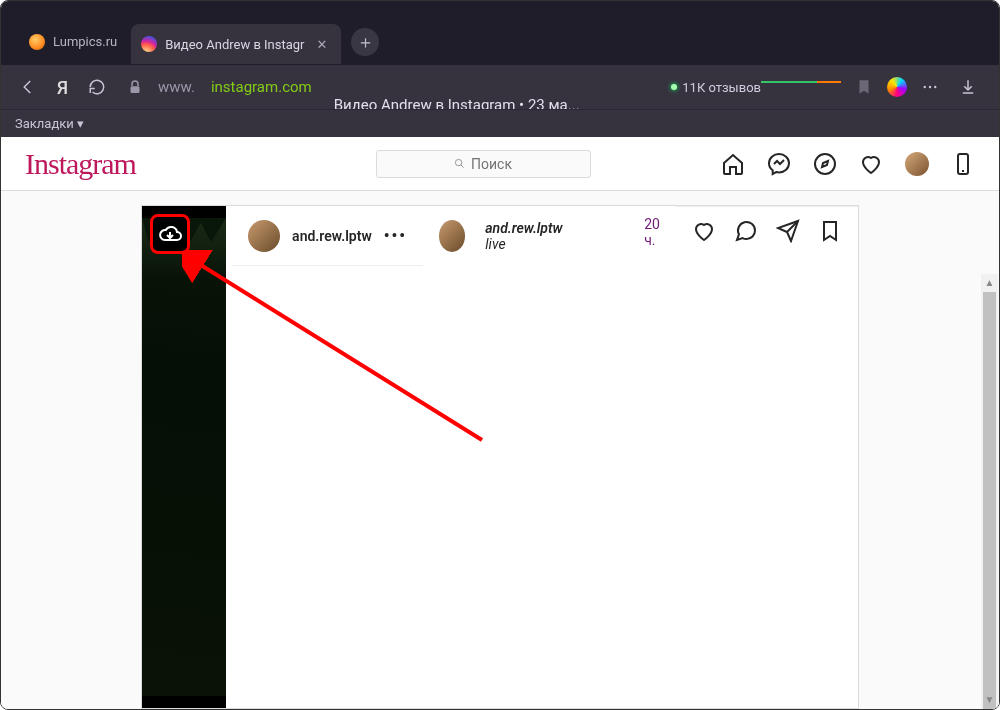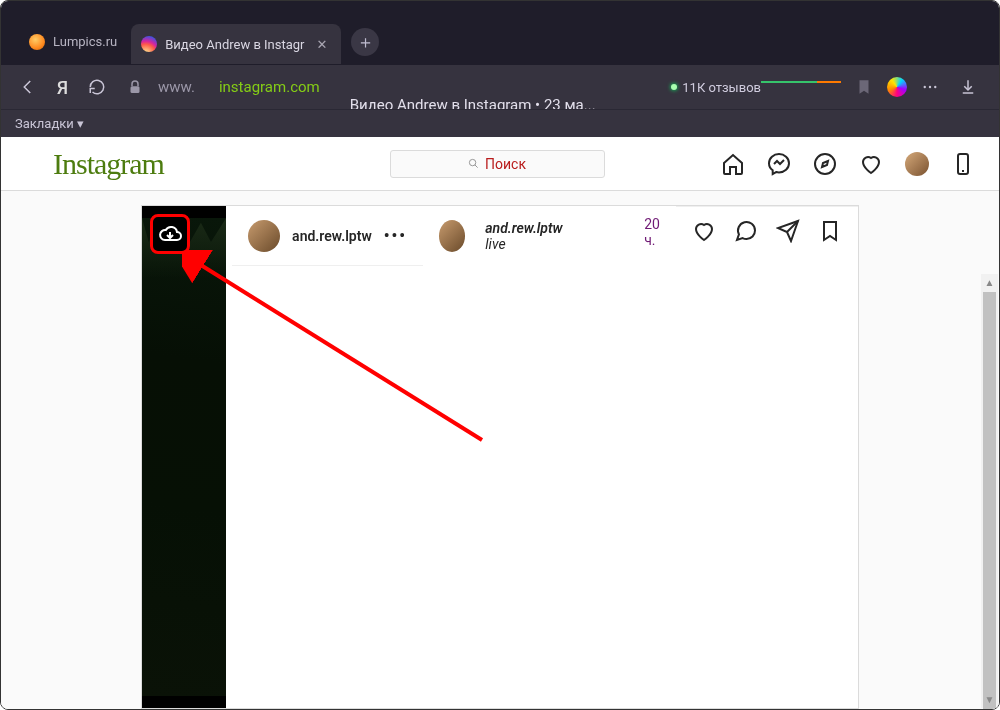--- a/index.html
+++ b/index.html
@@ -15,36 +15,36 @@
   .tab .close { margin-left: 4px; opacity: .7; }
   .newtab { width: 28px; height: 28px; border-radius: 50%; background: #3a3745; color: #bfbcd0; display: flex; align-items: center; justify-content: center; margin-left: 10px; margin-top: 18px; font-size: 18px; cursor: pointer; }
   .win-controls { display: flex; align-items: center; gap: 26px; padding-right: 22px; }
   .win-btn { width: 28px; height: 28px; display: flex; align-items: center; justify-content: center; color: #c9c5d6; cursor: pointer; }
   .win-btn svg { width: 16px; height: 16px; }
   .menu-btn { margin-right: 8px; }
   .addressbar { background: #36333f; height: 44px; display: flex; align-items: center; padding: 0 16px 0 12px; gap: 8px; color: #c9c5d6; }
   .ab-btn { width: 30px; height: 30px; display: flex; align-items: center; justify-content: center; cursor: pointer; }
   .ab-btn svg { width: 18px; height: 18px; }
   .ab-yandex { font-size: 18px; color: #ddd; font-weight: 500; margin: 0 6px; }
-  .url-zone { flex: 1; display: flex; align-items: center; gap: 24px; font-size: 15px; overflow: hidden; white-space: nowrap; }
+  .url-zone { flex: 1; display: flex; align-items: center; gap: 16px; font-size: 15px; overflow: hidden; white-space: nowrap; }
   .url-domain { color: #84cc16; }
   .url-host { color: #9b97a8; }
   .url-title { color: #e2dfeb; margin-left: 6px; margin-top: 36px; }
   .reviews { display: flex; align-items: center; gap: 6px; margin-left: 10px; cursor: pointer; }
   .reviews-dot { width: 6px; height: 6px; background: #a8ffb0; border-radius: 50%; box-shadow: 0 0 4px #00ff66; }
   .reviews-text { color: #d0ccde; font-size: 13px; }
   .reviews-underline { height: 2px; background: linear-gradient(90deg,#36c46b 0 70%,#ff7a00 70% 100%); width: 80px; margin-top: 1px; }
   .bookmark-icon svg, .download-icon svg, .more-icon svg { width: 18px; height: 18px; }
   .ig-ext { width: 20px; height: 20px; border-radius: 50%; background: conic-gradient(from 180deg, #ff0080, #ff8c00, #ffe600, #00d5ff, #a200ff, #ff0080); display: flex; align-items: center; justify-content: center; }
   .bookmarkbar { background: #36333f; height: 28px; display: flex; align-items: center; padding: 0 14px; font-size: 13px; color: #c9c5d6; border-top: 1px solid #2a2834; }
   .bookmarkbar span { cursor: pointer; }
   .content { flex: 1; background: #fafafa; overflow: hidden; position: relative; }
   .ig-topbar { height: 54px; background: #fff; border-bottom: 1px solid #dbdbdb; display: flex; align-items: center; padding: 0 24px; gap: 20px; }
-  .ig-logo { font-family: 'Brush Script MT', cursive; font-size: 30px; font-weight: 500; color: #4d7c0f; flex: 0 0 220px; letter-spacing: -1px; margin-left: 28px;}
-  .ig-search { flex: 0 0 215px; margin: 0 auto; height: 28px; background: #fafafa; border: 1px solid #dbdbdb; border-radius: 3px; display: flex; align-items: center; justify-content: center; gap: 6px; color: #b91c1c; font-size: 14px; cursor: text; }
+  .ig-logo { font-family: 'Brush Script MT', cursive; font-size: 30px; font-weight: 500; color: #be185d; flex: 0 0 220px; letter-spacing: -1px;}
+  .ig-search { flex: 0 0 215px; margin: 0 auto; height: 28px; background: #fafafa; border: 1px solid #dbdbdb; border-radius: 3px; display: flex; align-items: center; justify-content: center; gap: 6px; color: #737373; font-size: 14px; cursor: text; }
   .ig-spacer { flex: 1; }
   .ig-nav { display: flex; align-items: center; gap: 22px; margin-left: auto;}
   .ig-nav .nav-icon { width: 24px; height: 24px; display: flex; align-items: center; justify-content: center; cursor: pointer; color: #262626; }
   .ig-nav .nav-icon svg { width: 24px; height: 24px; }
   .avatar-sm { width: 24px; height: 24px; border-radius: 50%; background: linear-gradient(135deg,#d5a97a,#7a5230); cursor: pointer; }
   .post-area { display: flex; justify-content: center; padding-top: 14px; height: calc(100% - 54px); }
   .post { display: flex; width: 718px; border: 1px solid #dbdbdb; background: #fff; max-height: 100%; }
   .media { width: 380px; background: #000; position: relative; }
   .media-inner { position: absolute; top:12px; bottom:12px; left:0; right:0; background: linear-gradient(8deg, #0a1207 0%, #061005 40%, #060f05 70%, #09170a 100%); }
   .mountain { position:absolute; top:0; left:0; right:0; height:60px; background: linear-gradient(#1a2a16, transparent); clip-path: polygon(0 0, 8% 40%, 18% 10%, 30% 50%, 40% 5%, 55% 45%, 70% 8%, 82% 40%, 100% 0, 100% 100%, 0 100%);}  

